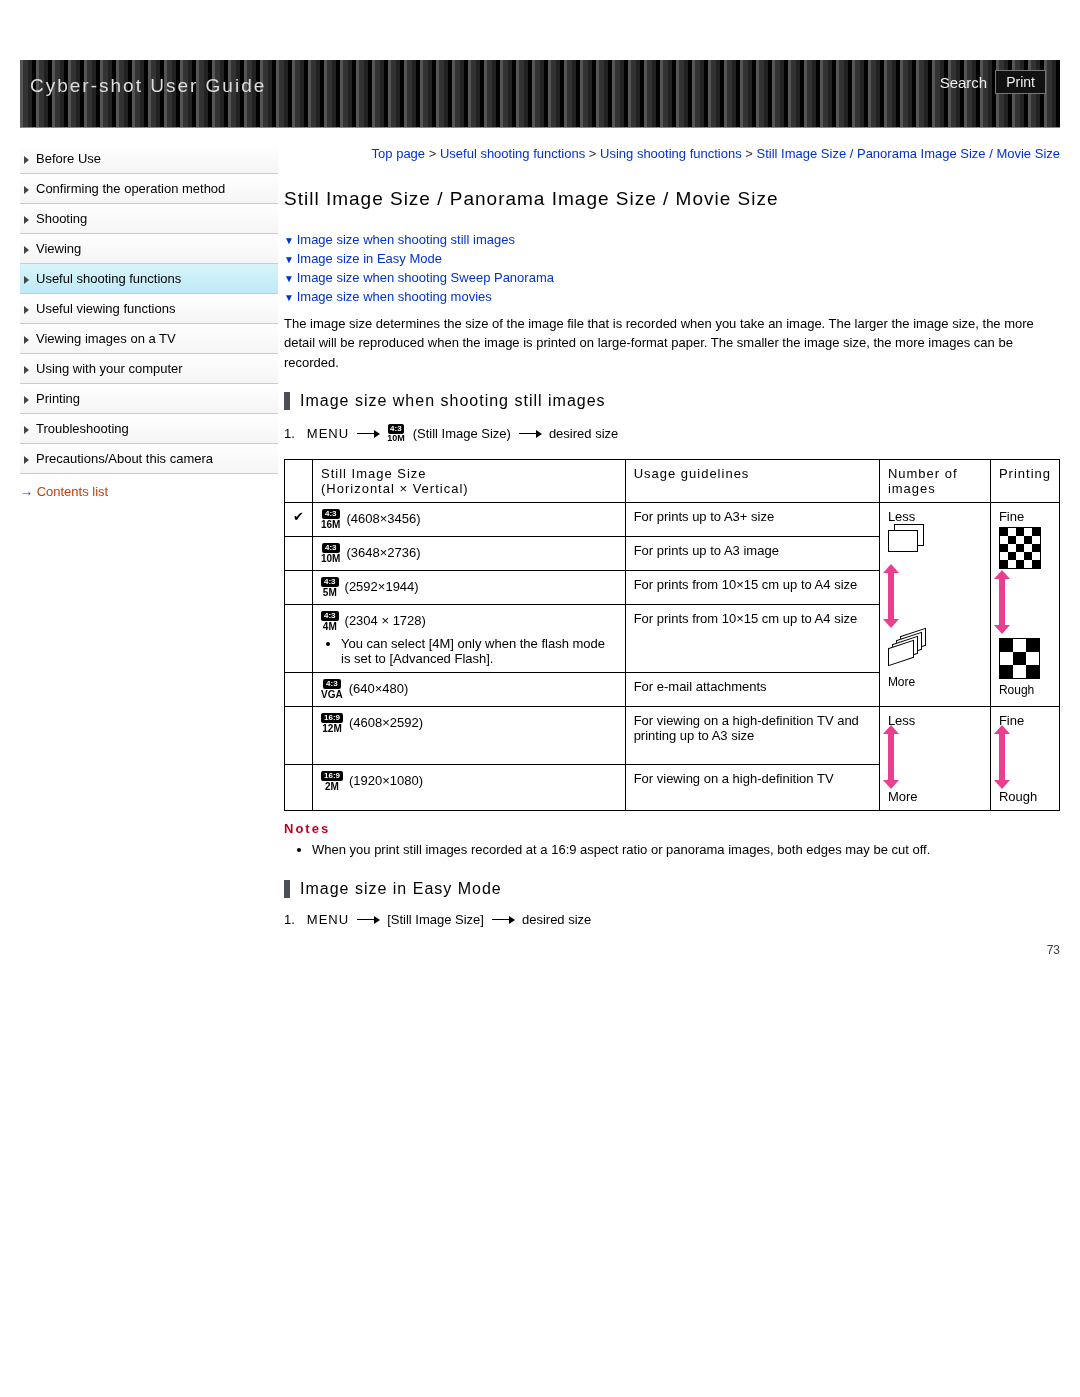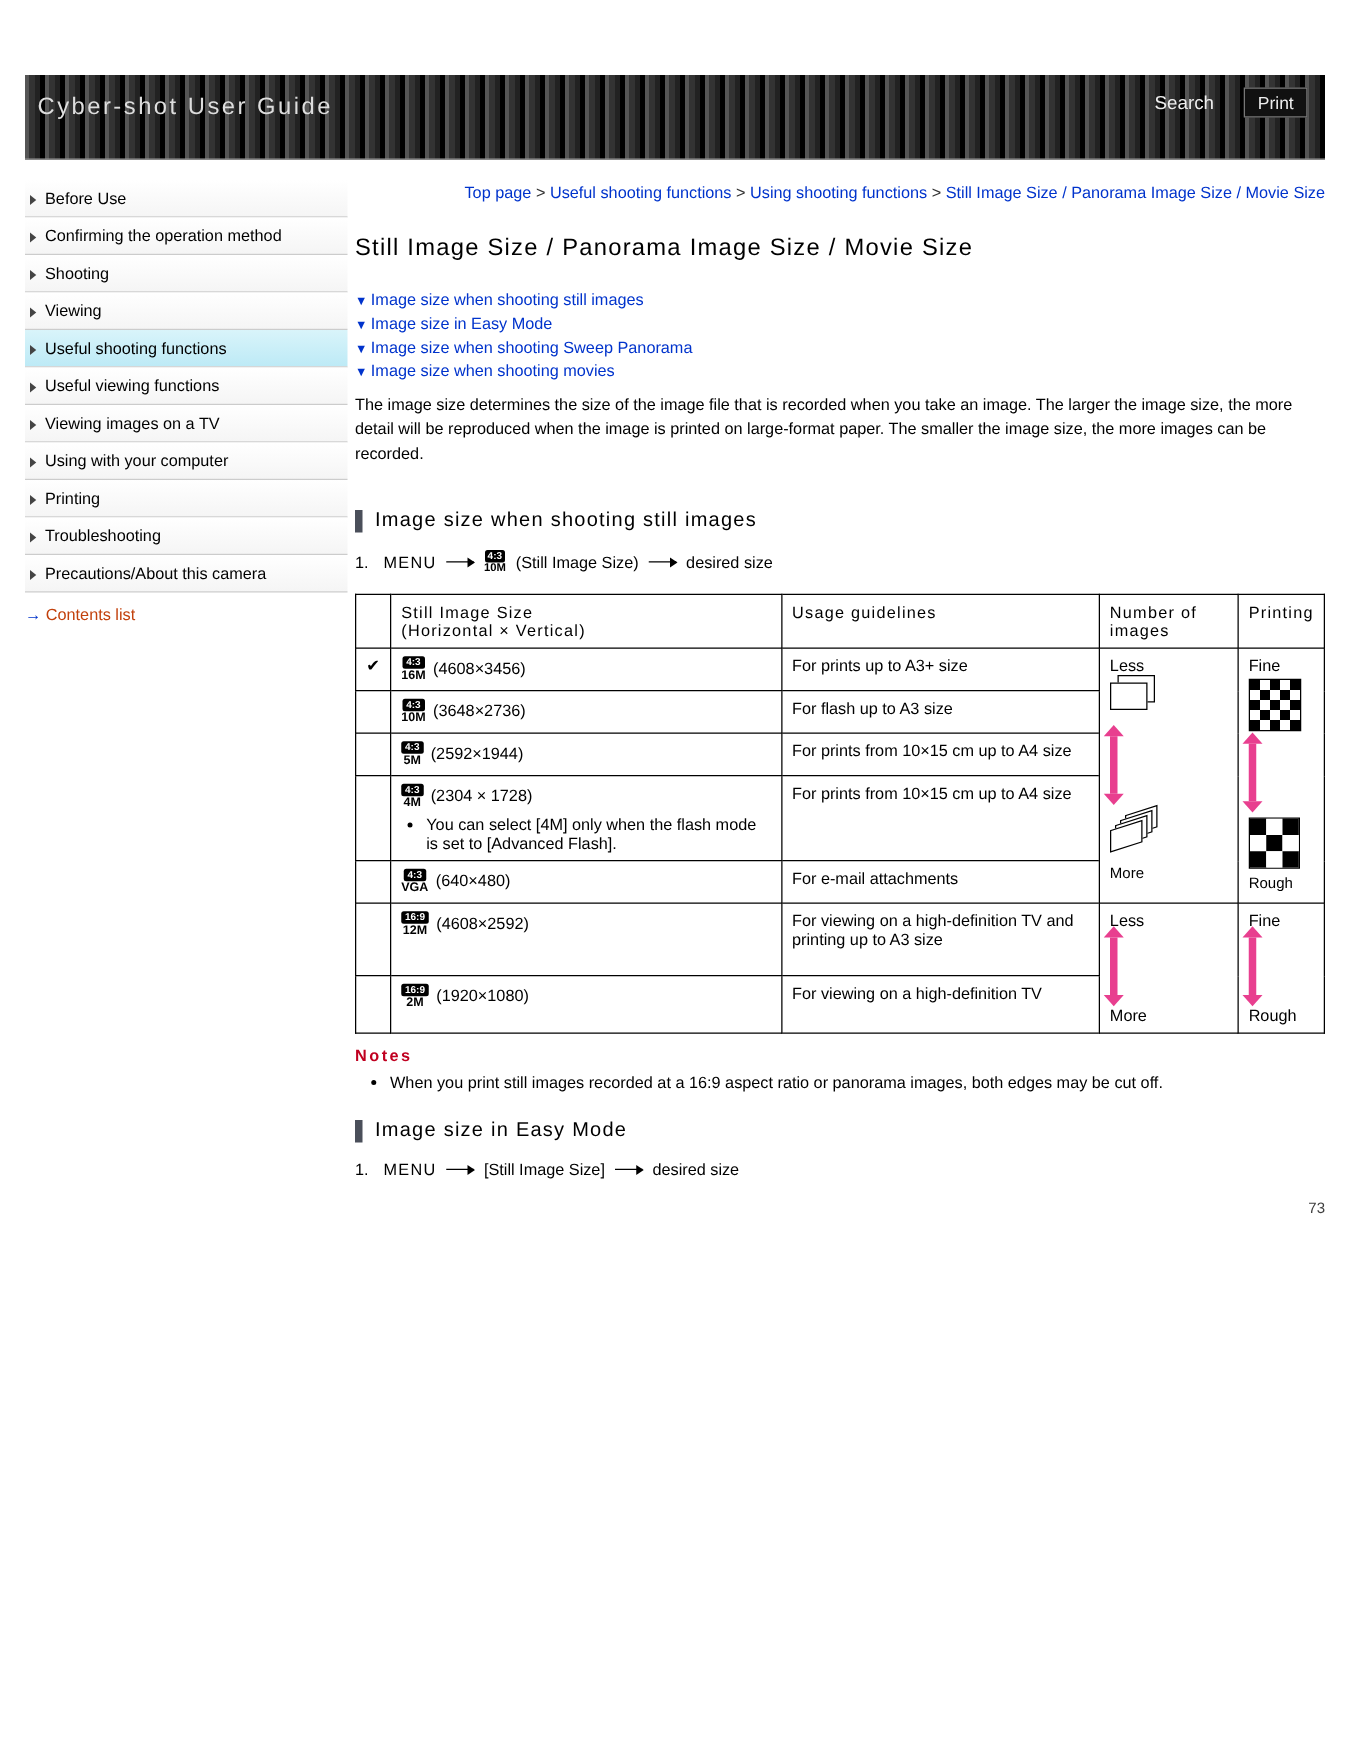--- a/index.html
+++ b/index.html
@@ -3,39 +3,39 @@
 <meta charset="utf-8">
 <style>
 *{box-sizing:border-box;margin:0;padding:0}
 body{font-family:Arial,Helvetica,sans-serif;font-size:13px;color:#000;background:#fff}
 .page{width:1080px;margin:0 auto;padding:10px 20px 40px}
 .hdr{position:relative;height:68px;margin:50px 0 12px;
 background:repeating-linear-gradient(90deg,#555 0 3px,#333 3px 8px,#222 8px 12px,#000 12px 16px);
 border-bottom:1px solid #444}
 .hdr::after{content:"";position:absolute;left:0;right:0;bottom:-1px;height:1px;background:#888}
 .site-title{color:#ddd;font-size:19px;letter-spacing:2px;line-height:52px;padding-left:10px}
-.hdr-actions{position:absolute;right:14px;top:10px;display:flex;gap:24px;align-items:center}
+.hdr-actions{position:absolute;right:14px;top:10px;display:flex;gap:8px;align-items:center}
 .search-link{color:#eee;font-size:15px;cursor:pointer}
 .print-btn{background:#111;border:1px solid #777;color:#eee;font-size:14px;padding:3px 10px;cursor:pointer}
 .layout{display:flex;gap:6px;margin-top:16px}
 .sidebar{width:258px;flex:none}
 .nav{list-style:none}
 .nav li{border-bottom:1px solid #ccc;padding:7px 6px 7px 16px;position:relative;cursor:pointer;background:linear-gradient(#fff,#f5f5f5)}
 .nav li::before{content:"";position:absolute;left:4px;top:12px;border-left:5px solid #444;border-top:4px solid transparent;border-bottom:4px solid transparent}
 .nav li.active{background:linear-gradient(#d9f4fa,#bdeaf6)}
 .contents-link{display:block;text-align:left;color:#c2410c;font-size:13px;margin:10px 6px 0 0;cursor:pointer}
 .contents-link::before{content:"→ ";color:#0033cc}
 .main{flex:1}
 .crumbs{color:#0033cc;text-align:right;font-size:13px;line-height:1.5;margin-bottom:24px}
 .crumbs .sep{color:#333}
 h1{font-size:19px;font-weight:normal;letter-spacing:1px;margin:20px 0}
 .anchors{list-style:none;margin:0 0 8px}
 .anchors li{color:#0033cc;padding:2px 0;cursor:pointer}
 .anchors li::before{content:"▼ ";font-size:10px}
-.intro{line-height:1.5;margin-bottom:36px}
+.intro{line-height:1.5;margin-bottom:20px}
 h2{font-size:16px;font-weight:normal;letter-spacing:1px;border-left:6px solid #4a4f5a;padding-left:10px;margin:20px 0 14px}
 .proc{font-size:13px;margin:0 0 16px;display:flex;align-items:center;gap:8px;flex-wrap:wrap}
 .proc .num{margin-right:4px}
 .arrow-long{display:inline-block;width:22px;height:1px;background:#000;position:relative;vertical-align:middle}
 .arrow-long::after{content:"";position:absolute;right:-1px;top:-3px;border-left:6px solid #000;border-top:4px solid transparent;border-bottom:4px solid transparent}
 .menulbl{letter-spacing:1px}
 .sizebadge{display:inline-flex;flex-direction:column;align-items:center;font-weight:bold;font-size:9px;line-height:1}
 .sizebadge .ratio{background:#000;color:#fff;padding:1px 2px;border-radius:2px;font-size:8px}
 table.sizes{border-collapse:collapse;width:100%;}
 table.sizes th,table.sizes td{border:1px solid #000;padding:6px 8px;font-size:13px;text-align:left;vertical-align:top}
@@ -196,21 +196,21 @@
                 </div>
           <div class="subtxt">Rough</div>
         </td>
       </tr>
       <tr>
         <td></td>
         <td><span class="ibadge">
                   <span class="ratio">4:3</span>
                   <span>10M</span>
                 </span><span>(3648×2736)</span></td>
-        <td>For flash up to A3 size</td>
+        <td>For prints up to A3 image</td>
       </tr>
       <tr>
         <td></td>
         <td><span class="ibadge">
                   <span class="ratio">4:3</span>
                   <span>5M</span>
                 </span><span>(2592×1944)</span></td>
         <td>For prints from 10×15 cm up to A4 size</td>
       </tr>
       <tr>

